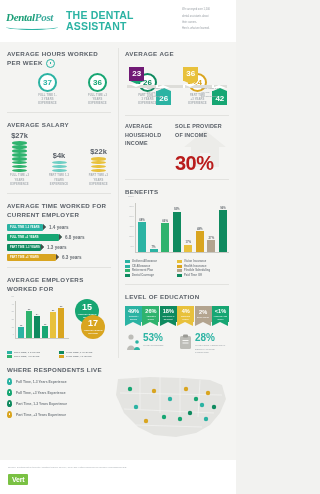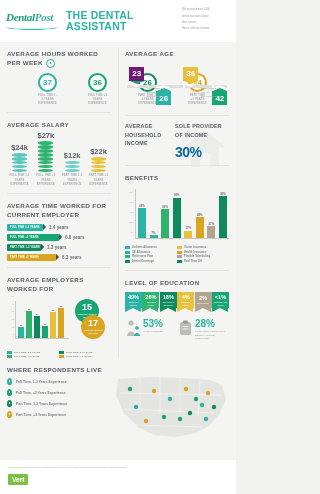--- a/index.html
+++ b/index.html
@@ -57,21 +57,21 @@
   .flag.down .box:after{border-top:3px solid;}
   .flag.up .box{padding:3px 0 2px;}
   .flag.up .box:after{bottom:auto;top:-3px;border-bottom:3px solid;}
   .age-sub{position:absolute;font-size:2.5px;line-height:1.5;color:#a8aeb3;font-weight:bold;width:22px;}
 
   
   .income-row{display:flex;}
   .income-left{width:50px;}
   .income-right{flex:1;position:relative;}
   .lbl-sm{font-size:5.4px;font-weight:bold;color:#5a6068;line-height:1.55;letter-spacing:.2px;}
-  .pct30{font-size:14px;font-weight:bold;color:#0369a1;line-height:1;margin-top:6px;letter-spacing:-.5px;}
+  .pct30{font-size:20px;font-weight:bold;color:#b91c1c;line-height:1;margin-top:14px;letter-spacing:-.5px;}
   .house{position:absolute;right:2px;top:6px;width:44px;height:40px;opacity:.55;}
   .bag{position:relative;width:40px;height:38px;margin-top:3px;}
   .bag-body{position:absolute;bottom:0;left:2px;width:36px;height:28px;background:#17a673;border-radius:46% 46% 42% 42%/60% 60% 40% 40%;}
   .bag-neck{position:absolute;top:2px;left:11px;width:17px;height:7px;background:#17a673;border-radius:3px 3px 1px 1px;transform:skewY(-4deg);}
   .bag-txt{position:absolute;bottom:7px;left:0;width:40px;text-align:center;font-size:7.5px;font-weight:bold;color:#fff;}
 
   
   .tbar-row{display:flex;align-items:center;margin-bottom:3px;}
   .tbar{height:7px;border-radius:1px;display:flex;align-items:center;padding-left:3px;box-sizing:border-box;position:relative;}
   .tbar:after{content:"";position:absolute;right:-3px;top:0;border-top:3.5px solid transparent;border-bottom:3.5px solid transparent;border-left:3px solid;}
@@ -187,46 +187,35 @@
      <div class="circ" style="border-color:#d9a520;color:#d9a520">24</div>
      <div class="sub">PART TIME +3 YEARS EXPERIENCE</div>
    </div>
         </div>
 
       <div class="divider"></div>
 
       <div class="sec-title">AVERAGE SALARY</div>
       <div class="coins" id="salary-coins">
           <div class="coin-item">
-    <div class="coin-val">$24k</div>
-    <div class="stack">
-              <div class="coin" style="background:#5bc6bc"></div>
-              <div class="coin" style="background:#5bc6bc"></div>
-              <div class="coin" style="background:#5bc6bc"></div>
-              <div class="coin" style="background:#5bc6bc"></div>
-              <div class="coin" style="background:#5bc6bc"></div>
-            </div>
-    <div class="sub">FULL TIME 1-3 YEARS EXPERIENCE</div>
-          </div>
-          <div class="coin-item">
     <div class="coin-val">$27k</div>
     <div class="stack">
               <div class="coin" style="background:#2fb36e"></div>
               <div class="coin" style="background:#2fb36e"></div>
               <div class="coin" style="background:#2fb36e"></div>
               <div class="coin" style="background:#2fb36e"></div>
               <div class="coin" style="background:#2fb36e"></div>
               <div class="coin" style="background:#2fb36e"></div>
               <div class="coin" style="background:#2fb36e"></div>
               <div class="coin" style="background:#2fb36e"></div>
             </div>
     <div class="sub">FULL TIME +3 YEARS EXPERIENCE</div>
           </div>
           <div class="coin-item">
-    <div class="coin-val">$12k</div>
+    <div class="coin-val">$4k</div>
     <div class="stack">
               <div class="coin" style="background:#6fcfc4"></div>
               <div class="coin" style="background:#6fcfc4"></div>
               <div class="coin" style="background:#6fcfc4"></div>
             </div>
     <div class="sub">PART TIME 1-3 YEARS EXPERIENCE</div>
           </div>
           <div class="coin-item">
     <div class="coin-val">$22k</div>
     <div class="stack">

